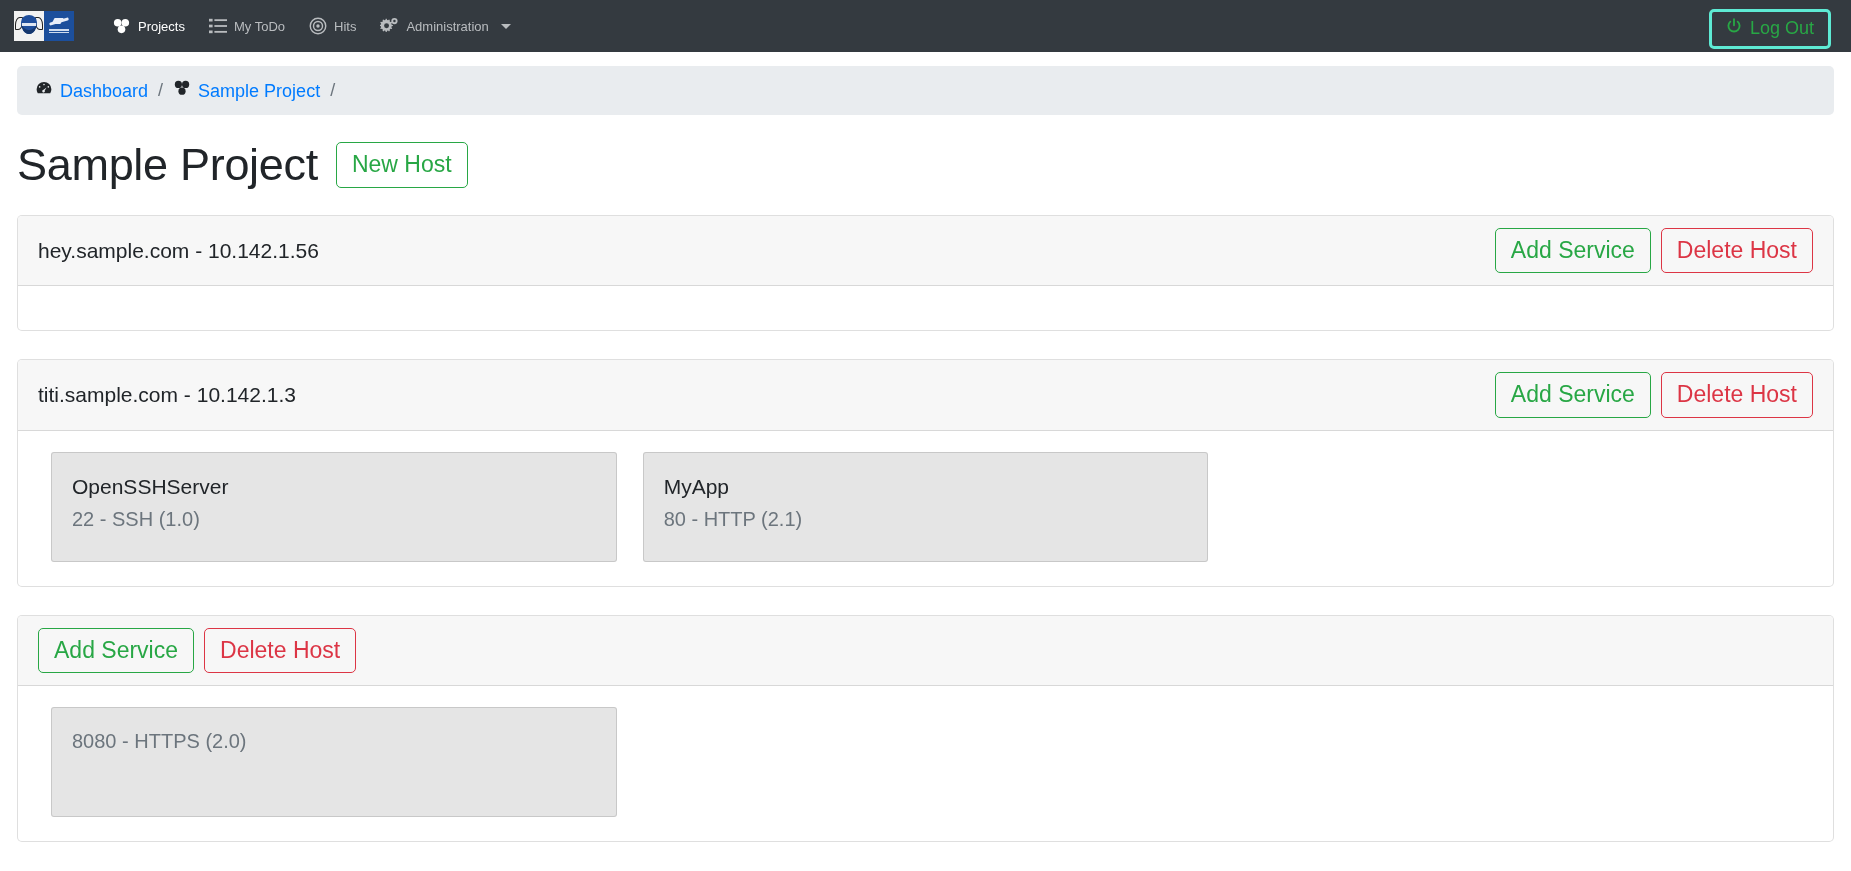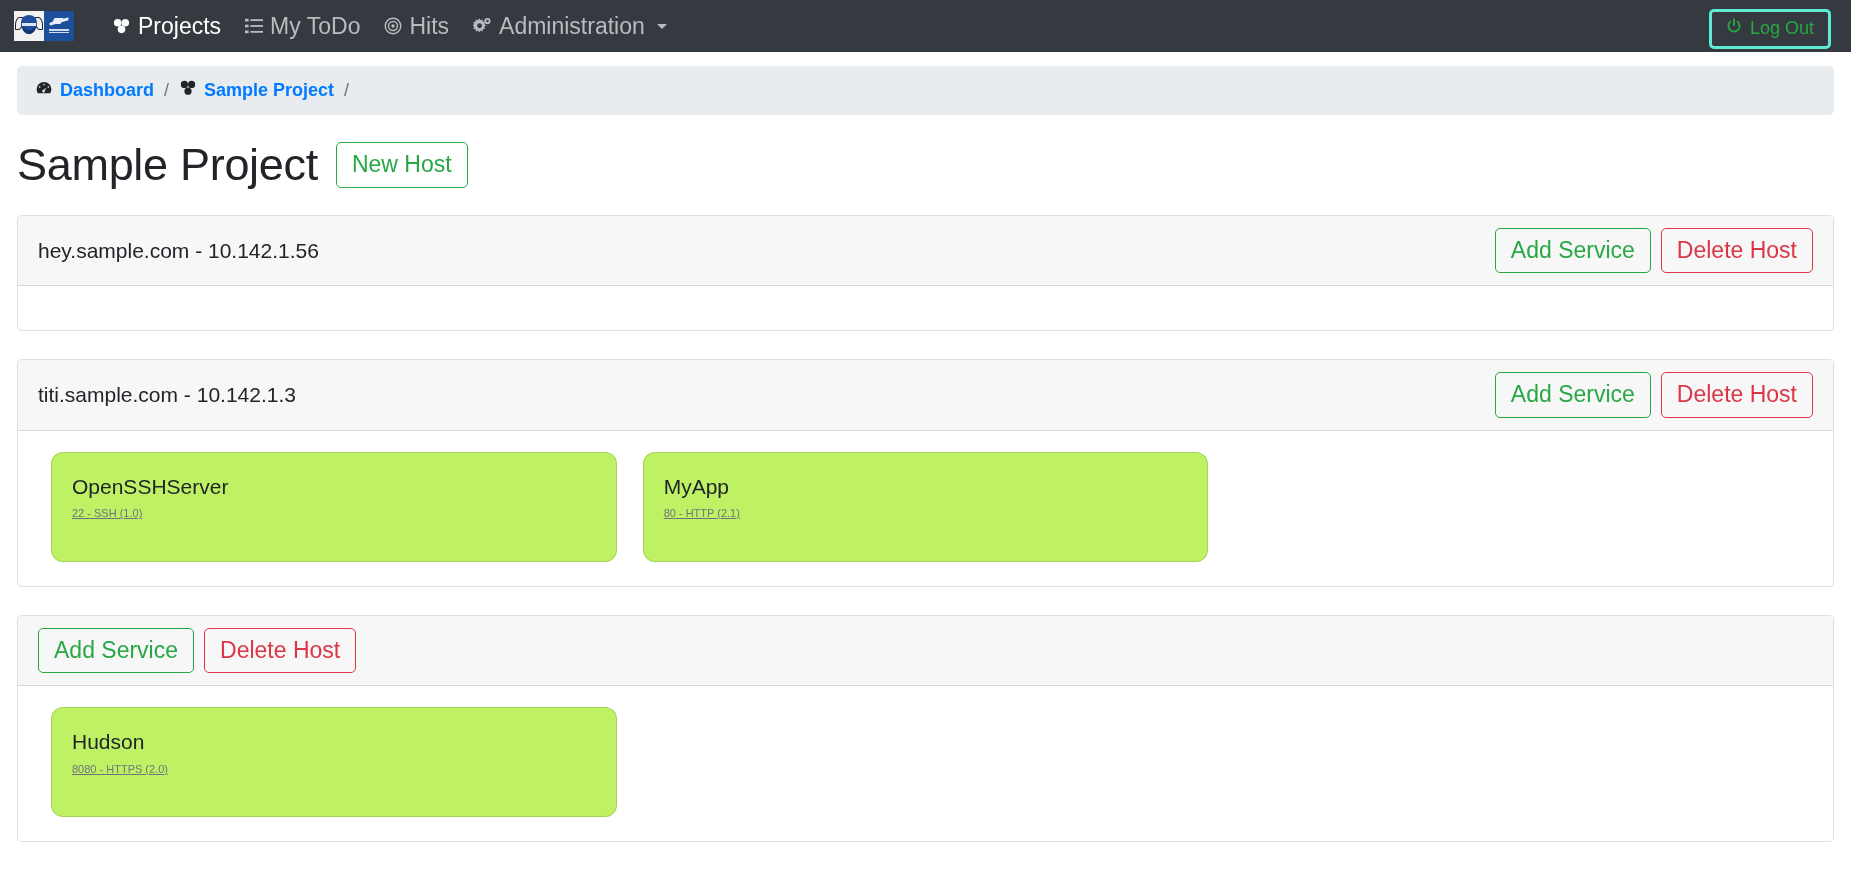--- a/index.html
+++ b/index.html
@@ -81,21 +81,21 @@
     content:"";
     position:absolute; left:0; top:1.5px;
     width:20px; height:1px; background:#1c4f9c;
   }
 
   .nav-items { display: flex; align-items: center; gap: 0; }
   .nav-link {
     display: flex; align-items: center;
     gap: 7px;
     color: #b9bcbf;
-    font-size: 23px;
+    font-size: 13px;
     padding: 6px 12px;
     cursor: pointer;
     white-space: nowrap;
     line-height: 1;
   }
   .nav-link.active { color: #ffffff; }
   .nav-link svg { display: block; flex: 0 0 auto; }
   .caret {
     width: 0; height: 0;
     border-left: 5px solid transparent;
@@ -126,25 +126,24 @@
     border-radius: 5px;
     padding: 13px 18px;
     display: flex;
     align-items: center;
     gap: 0;
     font-size: 18px;
     color: #6c757d;
   }
   .crumb {
     display: inline-flex;
-    align-items: center;
+    align-items: flex-end;
     gap: 7px;
     color: #007bff;
     cursor: pointer;
-    font-weight: bold;
   }
   .crumb-sep { margin: 0 10px; color: #6c757d; }
 
   
   .content { padding: 0 17px; }
 
   .page-title-row {
     display: flex;
     align-items: center;
     gap: 18px;
@@ -213,37 +212,36 @@
     gap: 0;
   }
   .host-body.empty { padding: 22px 20px; }
 
   .service-col {
     width: 33.3333%;
     padding: 0 13px;
   }
   .service-card {
     border: 1px solid rgba(0,0,0,.125);
-    border-radius: 12px;
-    background: #bef264;
+    border-radius: 3px;
+    background: #e5e5e5;
     padding: 20px 20px 24px 20px;
     min-height: 110px;
     cursor: pointer;
   }
   .service-title {
     font-size: 21px;
     color: #212529;
     line-height: 1.3;
     margin-bottom: 6px;
   }
   .service-sub {
-    font-size: 11px;
+    font-size: 20px;
     color: #6c757d;
     line-height: 1.3;
-    text-decoration: underline;
   }
 </style>
 </head>
 <body>
 
 <div class="navbar">
   <div class="brand">
     <span class="logo-a">
       <span class="wing-l"></span>
         <span class="wing-r"></span>
@@ -386,20 +384,19 @@
       <div class="host-card">
         <div class="host-header">
           <div class="host-actions">
             <button class="btn-outline-success">Add Service</button>
             <button class="btn-outline-danger">Delete Host</button>
           </div>
         </div>
         <div class="host-body">
           <div class="service-col">
             <div class="service-card">
-              <div class="service-title">Hudson</div>
               <div class="service-sub">8080 - HTTPS (2.0)</div>
             </div>
           </div>
         </div>
       </div>
     </div>
 </div>
 
 </body></html>

